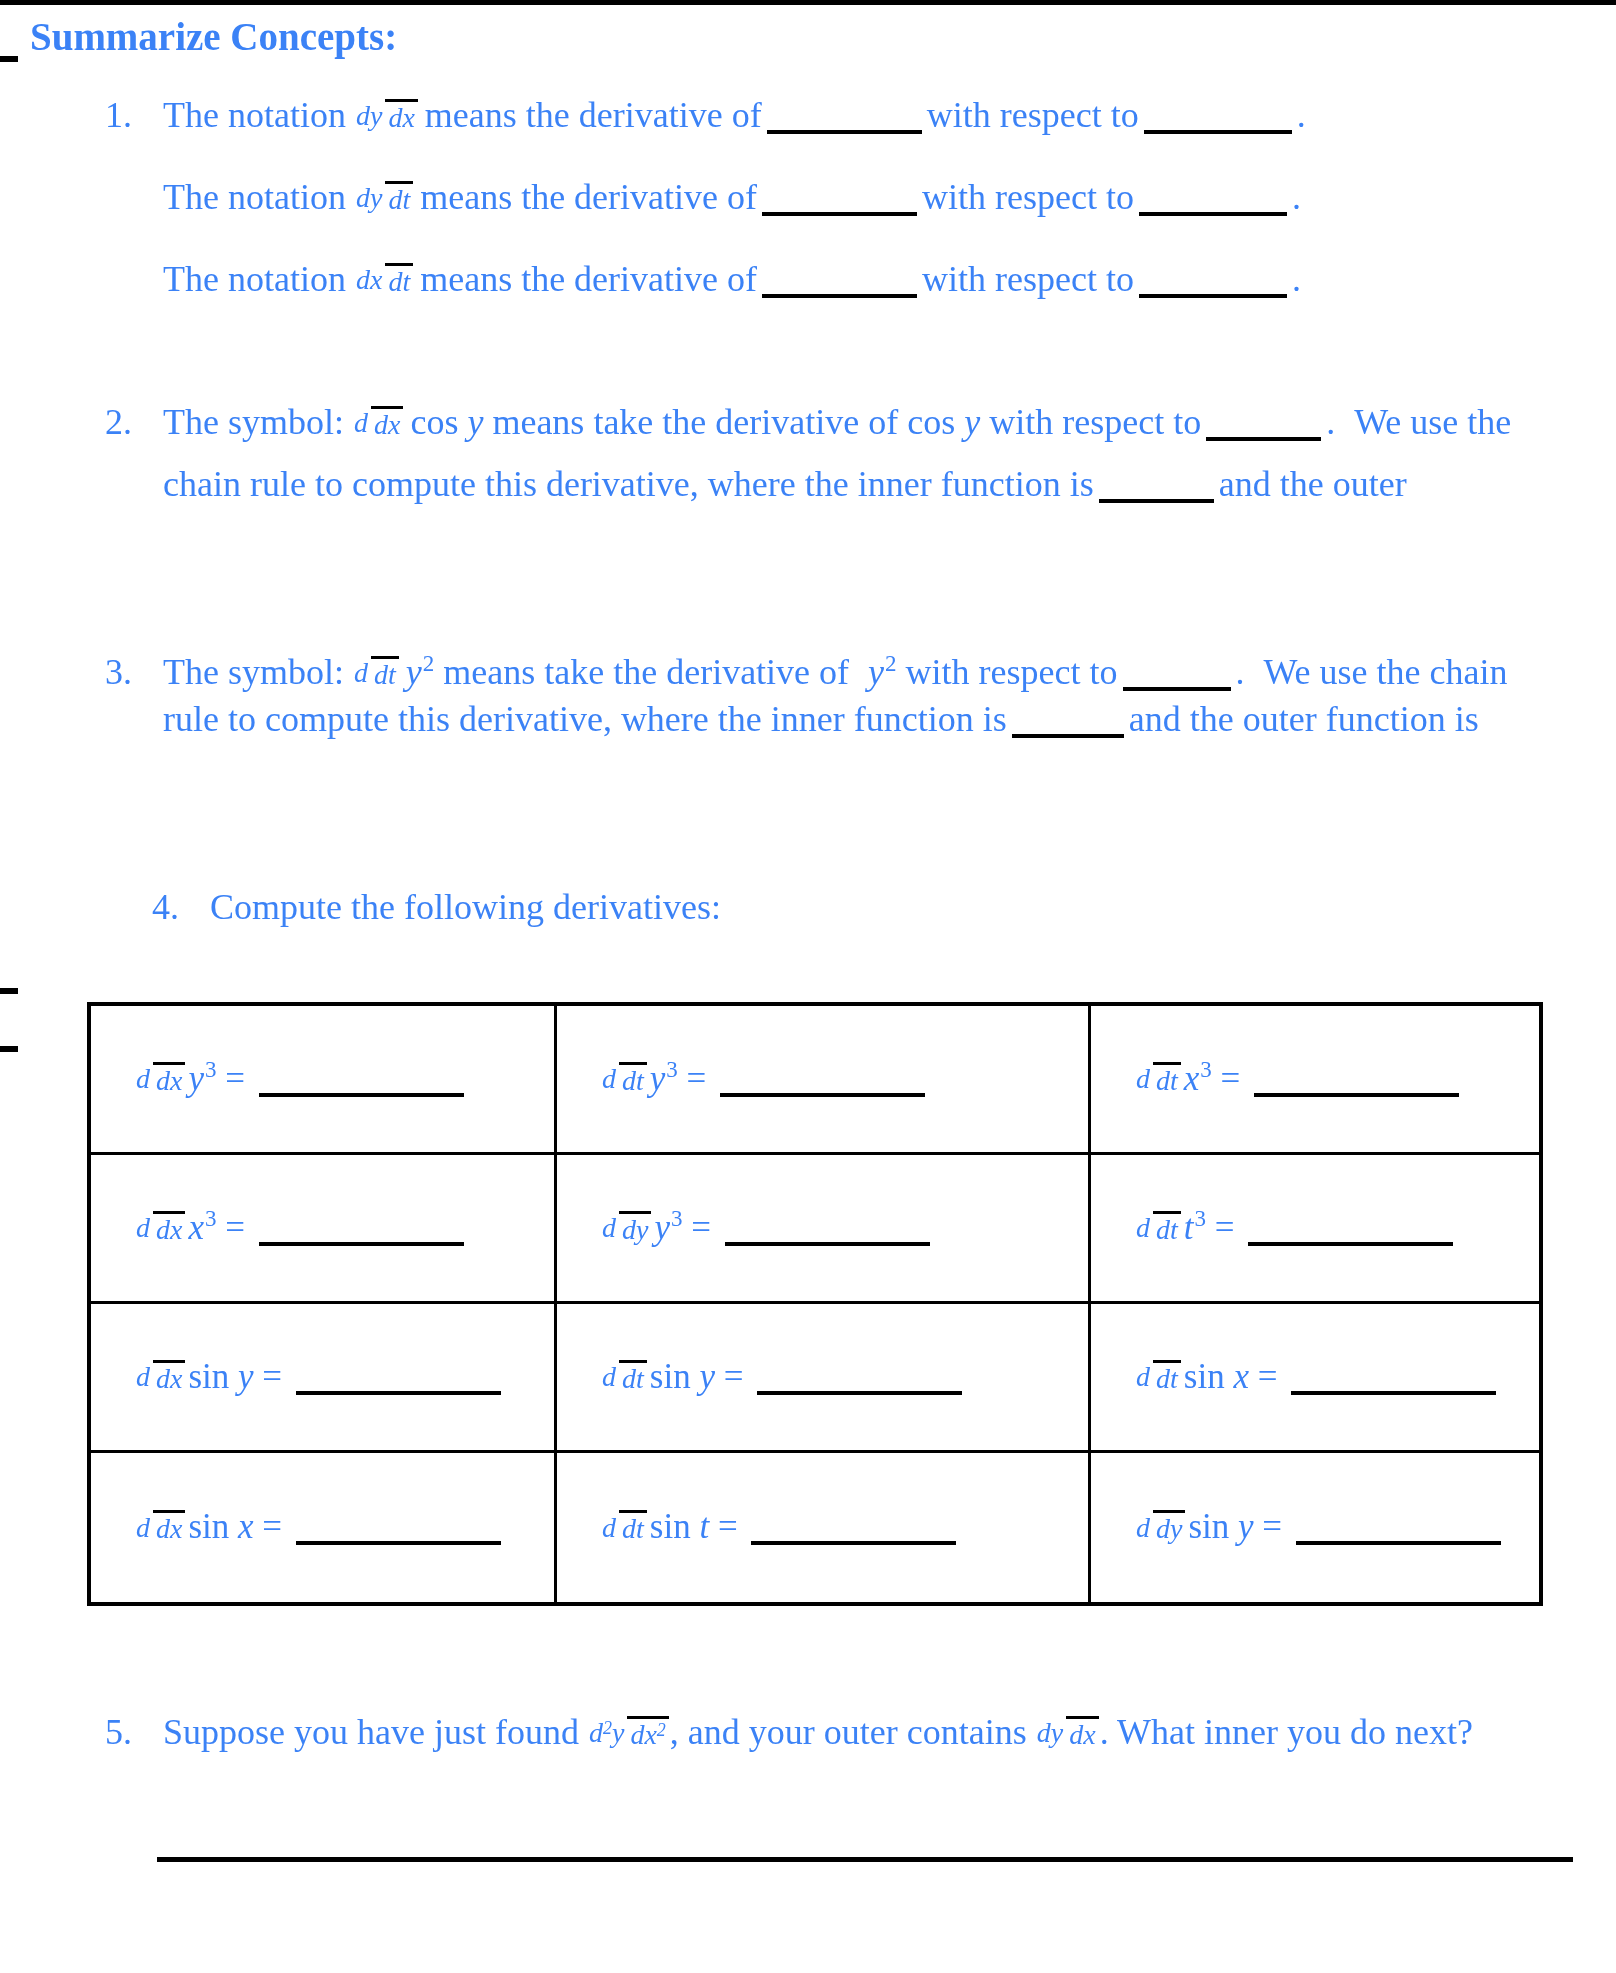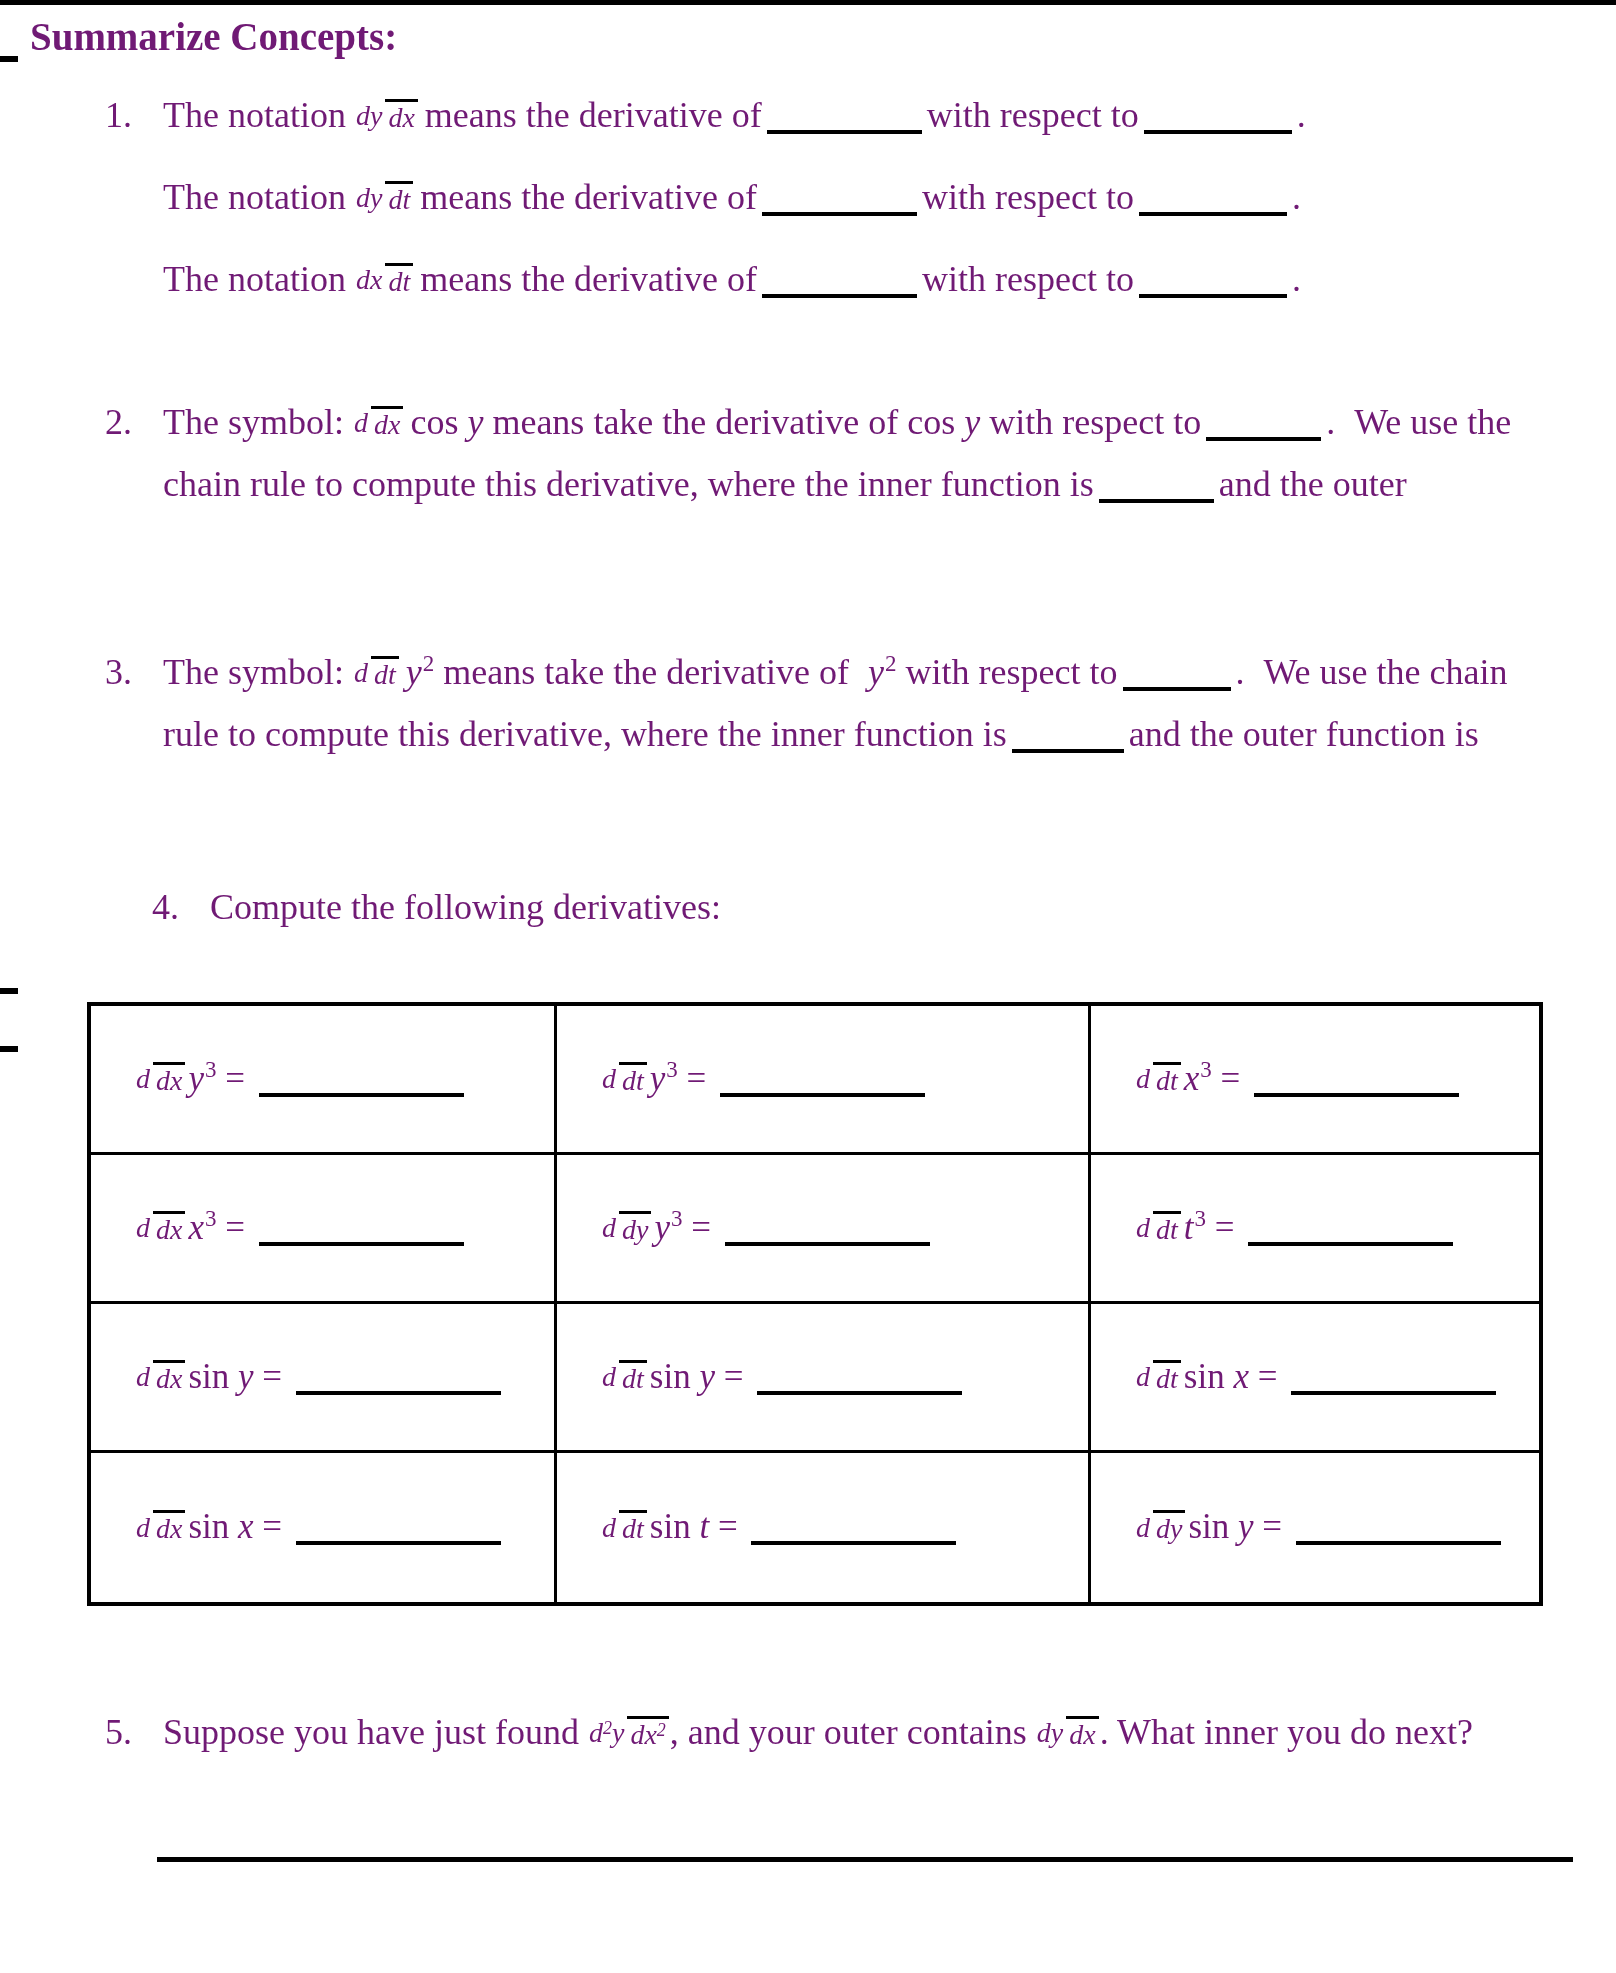--- a/index.html
+++ b/index.html
@@ -1,18 +1,18 @@
 <!DOCTYPE html>
 <html><head>
 <meta charset="utf-8">
 <style>
   html,body { margin:0; padding:0; background:#e8e8e8; }
   .page {
     position:relative; width:1616px; height:1973px; background:#ffffff;
-    font-family:"Liberation Serif","DejaVu Serif",serif; font-size:36px; color:#701a75;
+    font-family:"Liberation Serif","DejaVu Serif",serif; font-size:36px; color:#3b82f6;
     overflow:hidden;
   }
   .top-rule { position:absolute; top:0; left:0; width:1616px; height:5px; background:#000; }
   .margin-mark { position:absolute; left:0; width:18px; height:6px; background:#000; }
   .mm1 { top:56px; } .mm2 { top:988px; } .mm3 { top:1046px; }
 
   .title { position:absolute; top:14px; left:30px; font-size:39px; font-weight:bold; margin:0; }
 
   .line { position:absolute; white-space:nowrap; line-height:46px; }
   .li-num { display:inline-block; width:58px; }
@@ -102,21 +102,21 @@
   <div class="line" style="top:649px; left:105px;">
     <span class="li-num">3.</span><span>The symbol:</span><span class="frac">
         <span class="fnum">d</span>
         <span class="fden">dt</span>
       </span><span class="mvar">y</span><span class="msup">2</span>
     <span>means take the derivative of</span>
     <span class="mvar sp2">y</span><span class="msup">2</span>
     <span>with respect to</span><span class="blank" style="width:108px"></span><span>.</span>
     <span class="sp2">We use the chain</span>
   </div>
-  <div class="line" style="top:711px; left:163px;">
+  <div class="line" style="top:696px; left:163px;">
     <span>rule to compute this derivative, where the inner function is</span><span class="blank" style="width:112px"></span><span>and the outer function is</span>
   </div>
 
   <div class="line" style="top:884px; left:105px;margin-left:47px;">
     <span class="li-num">4.</span><span>Compute the following derivatives:</span>
   </div>
 
   <div class="dtable">
 
     <div class="cell">

